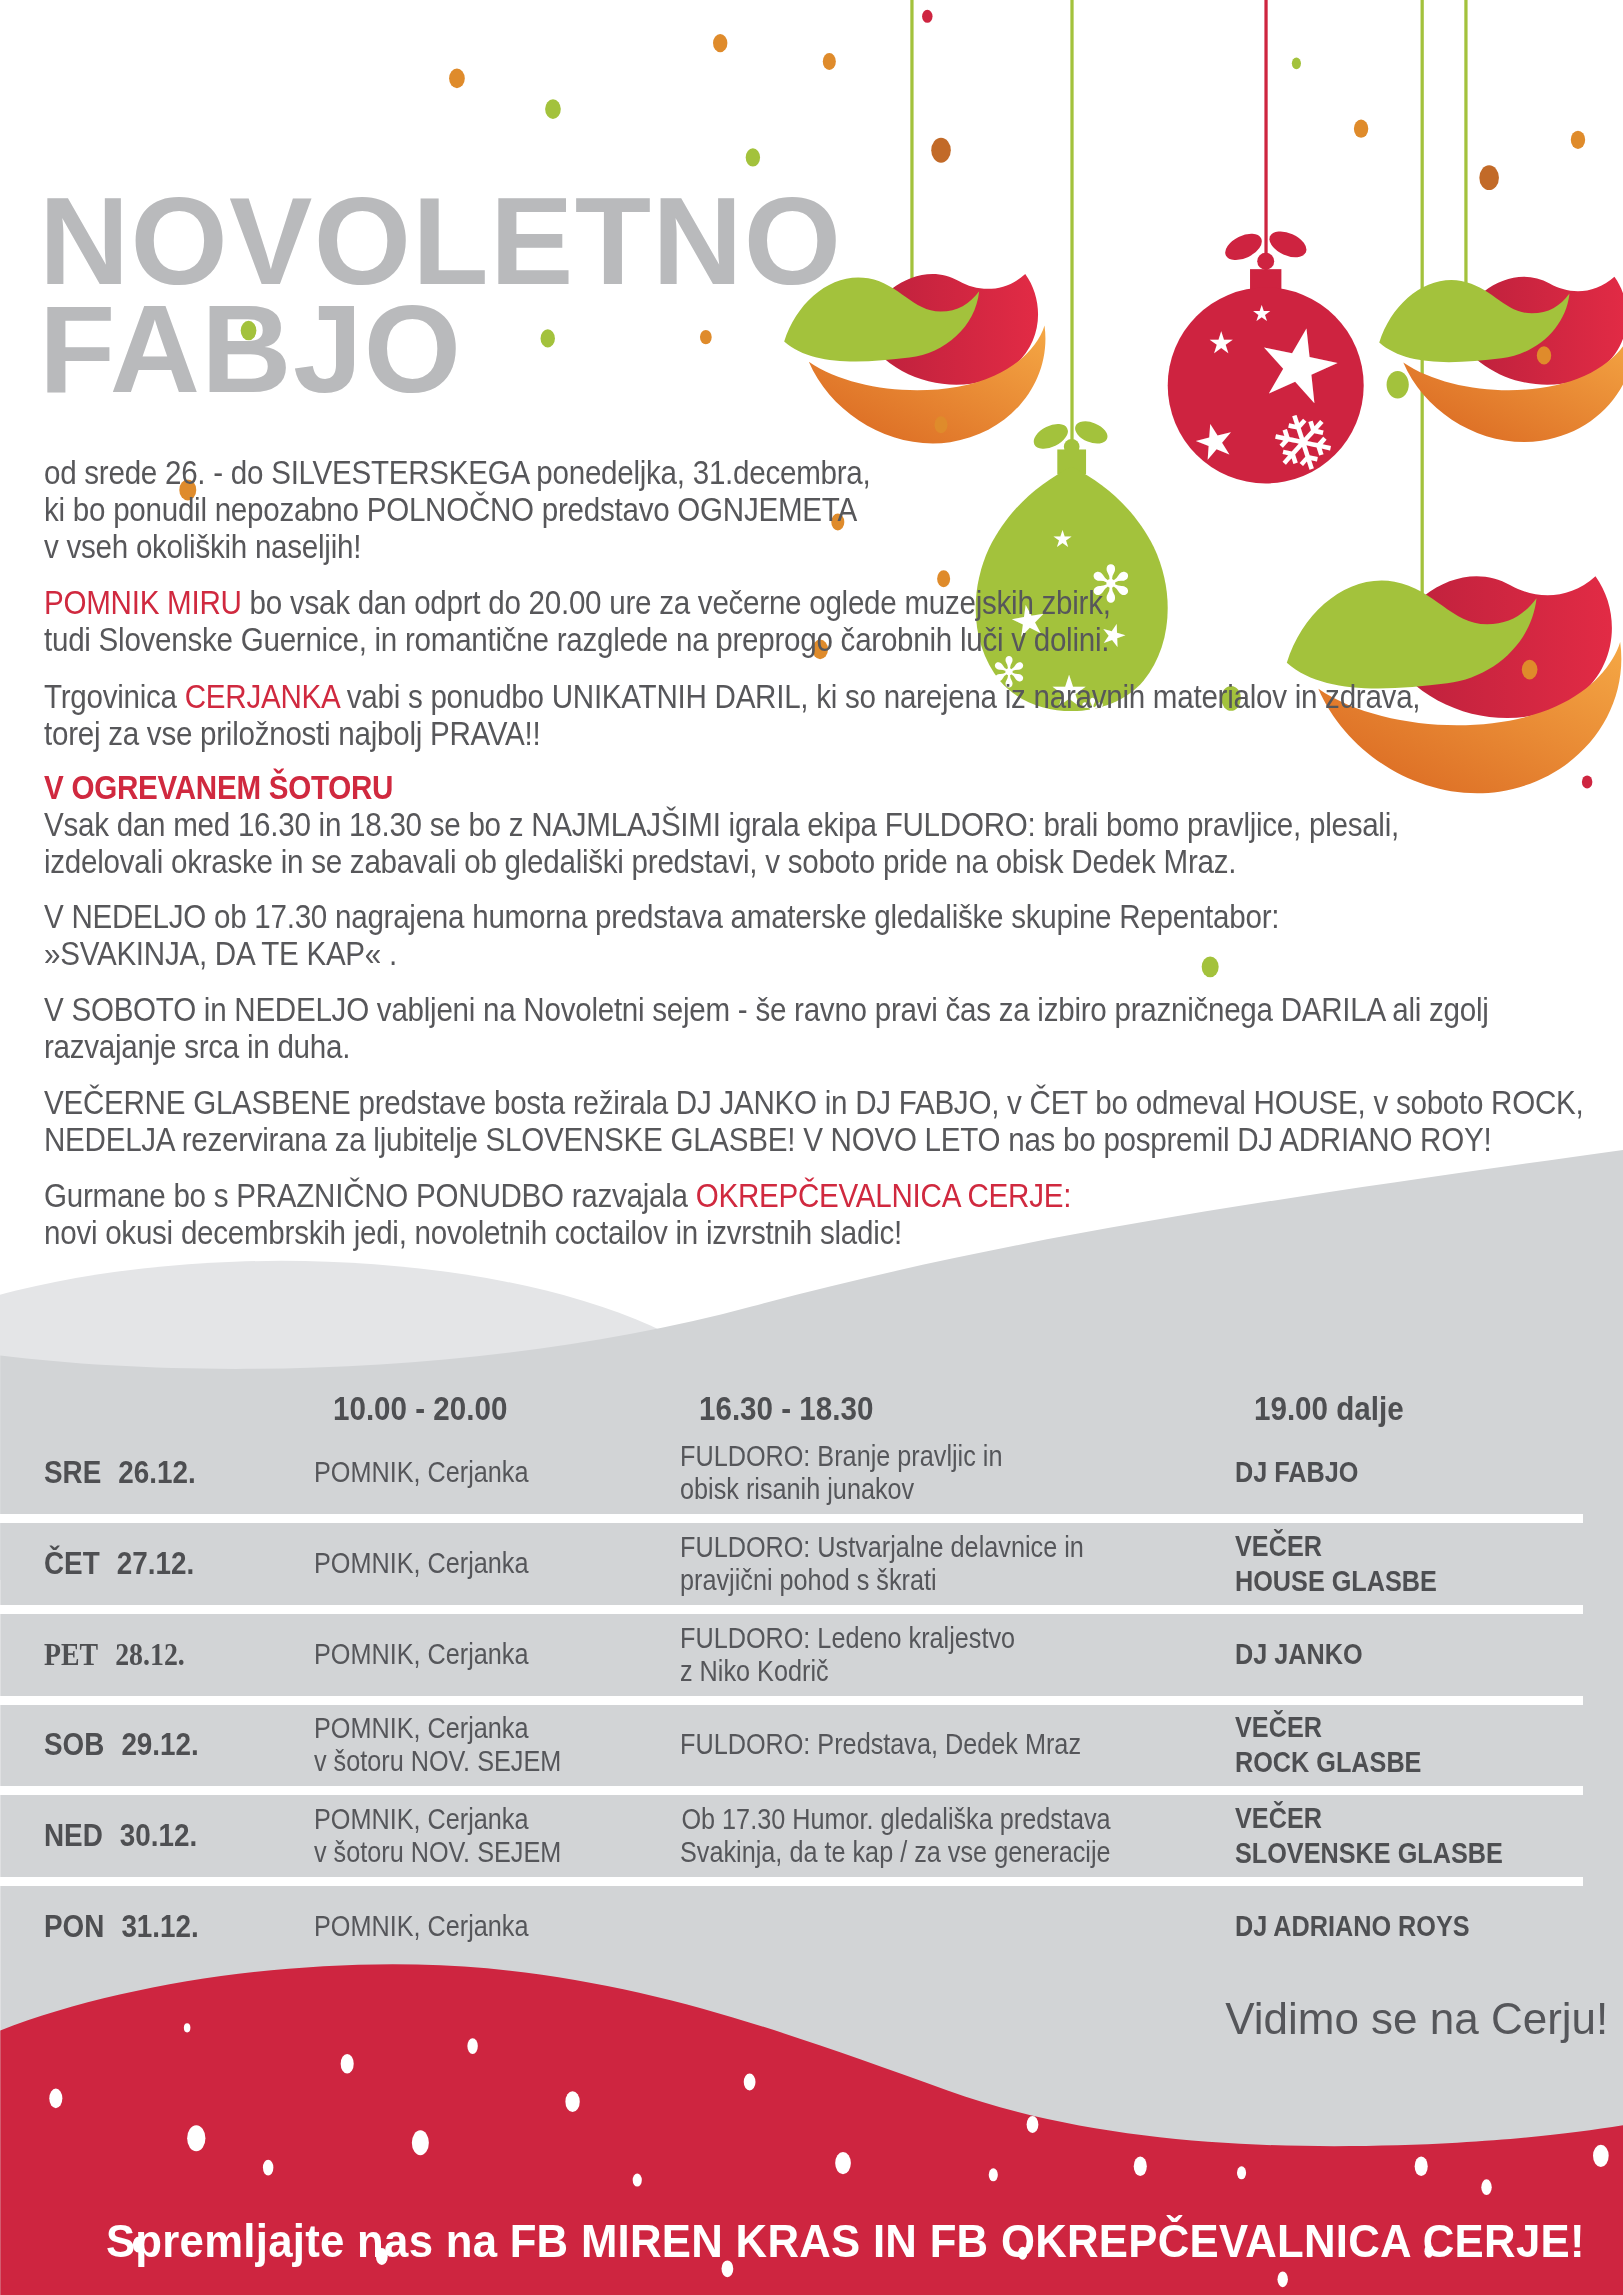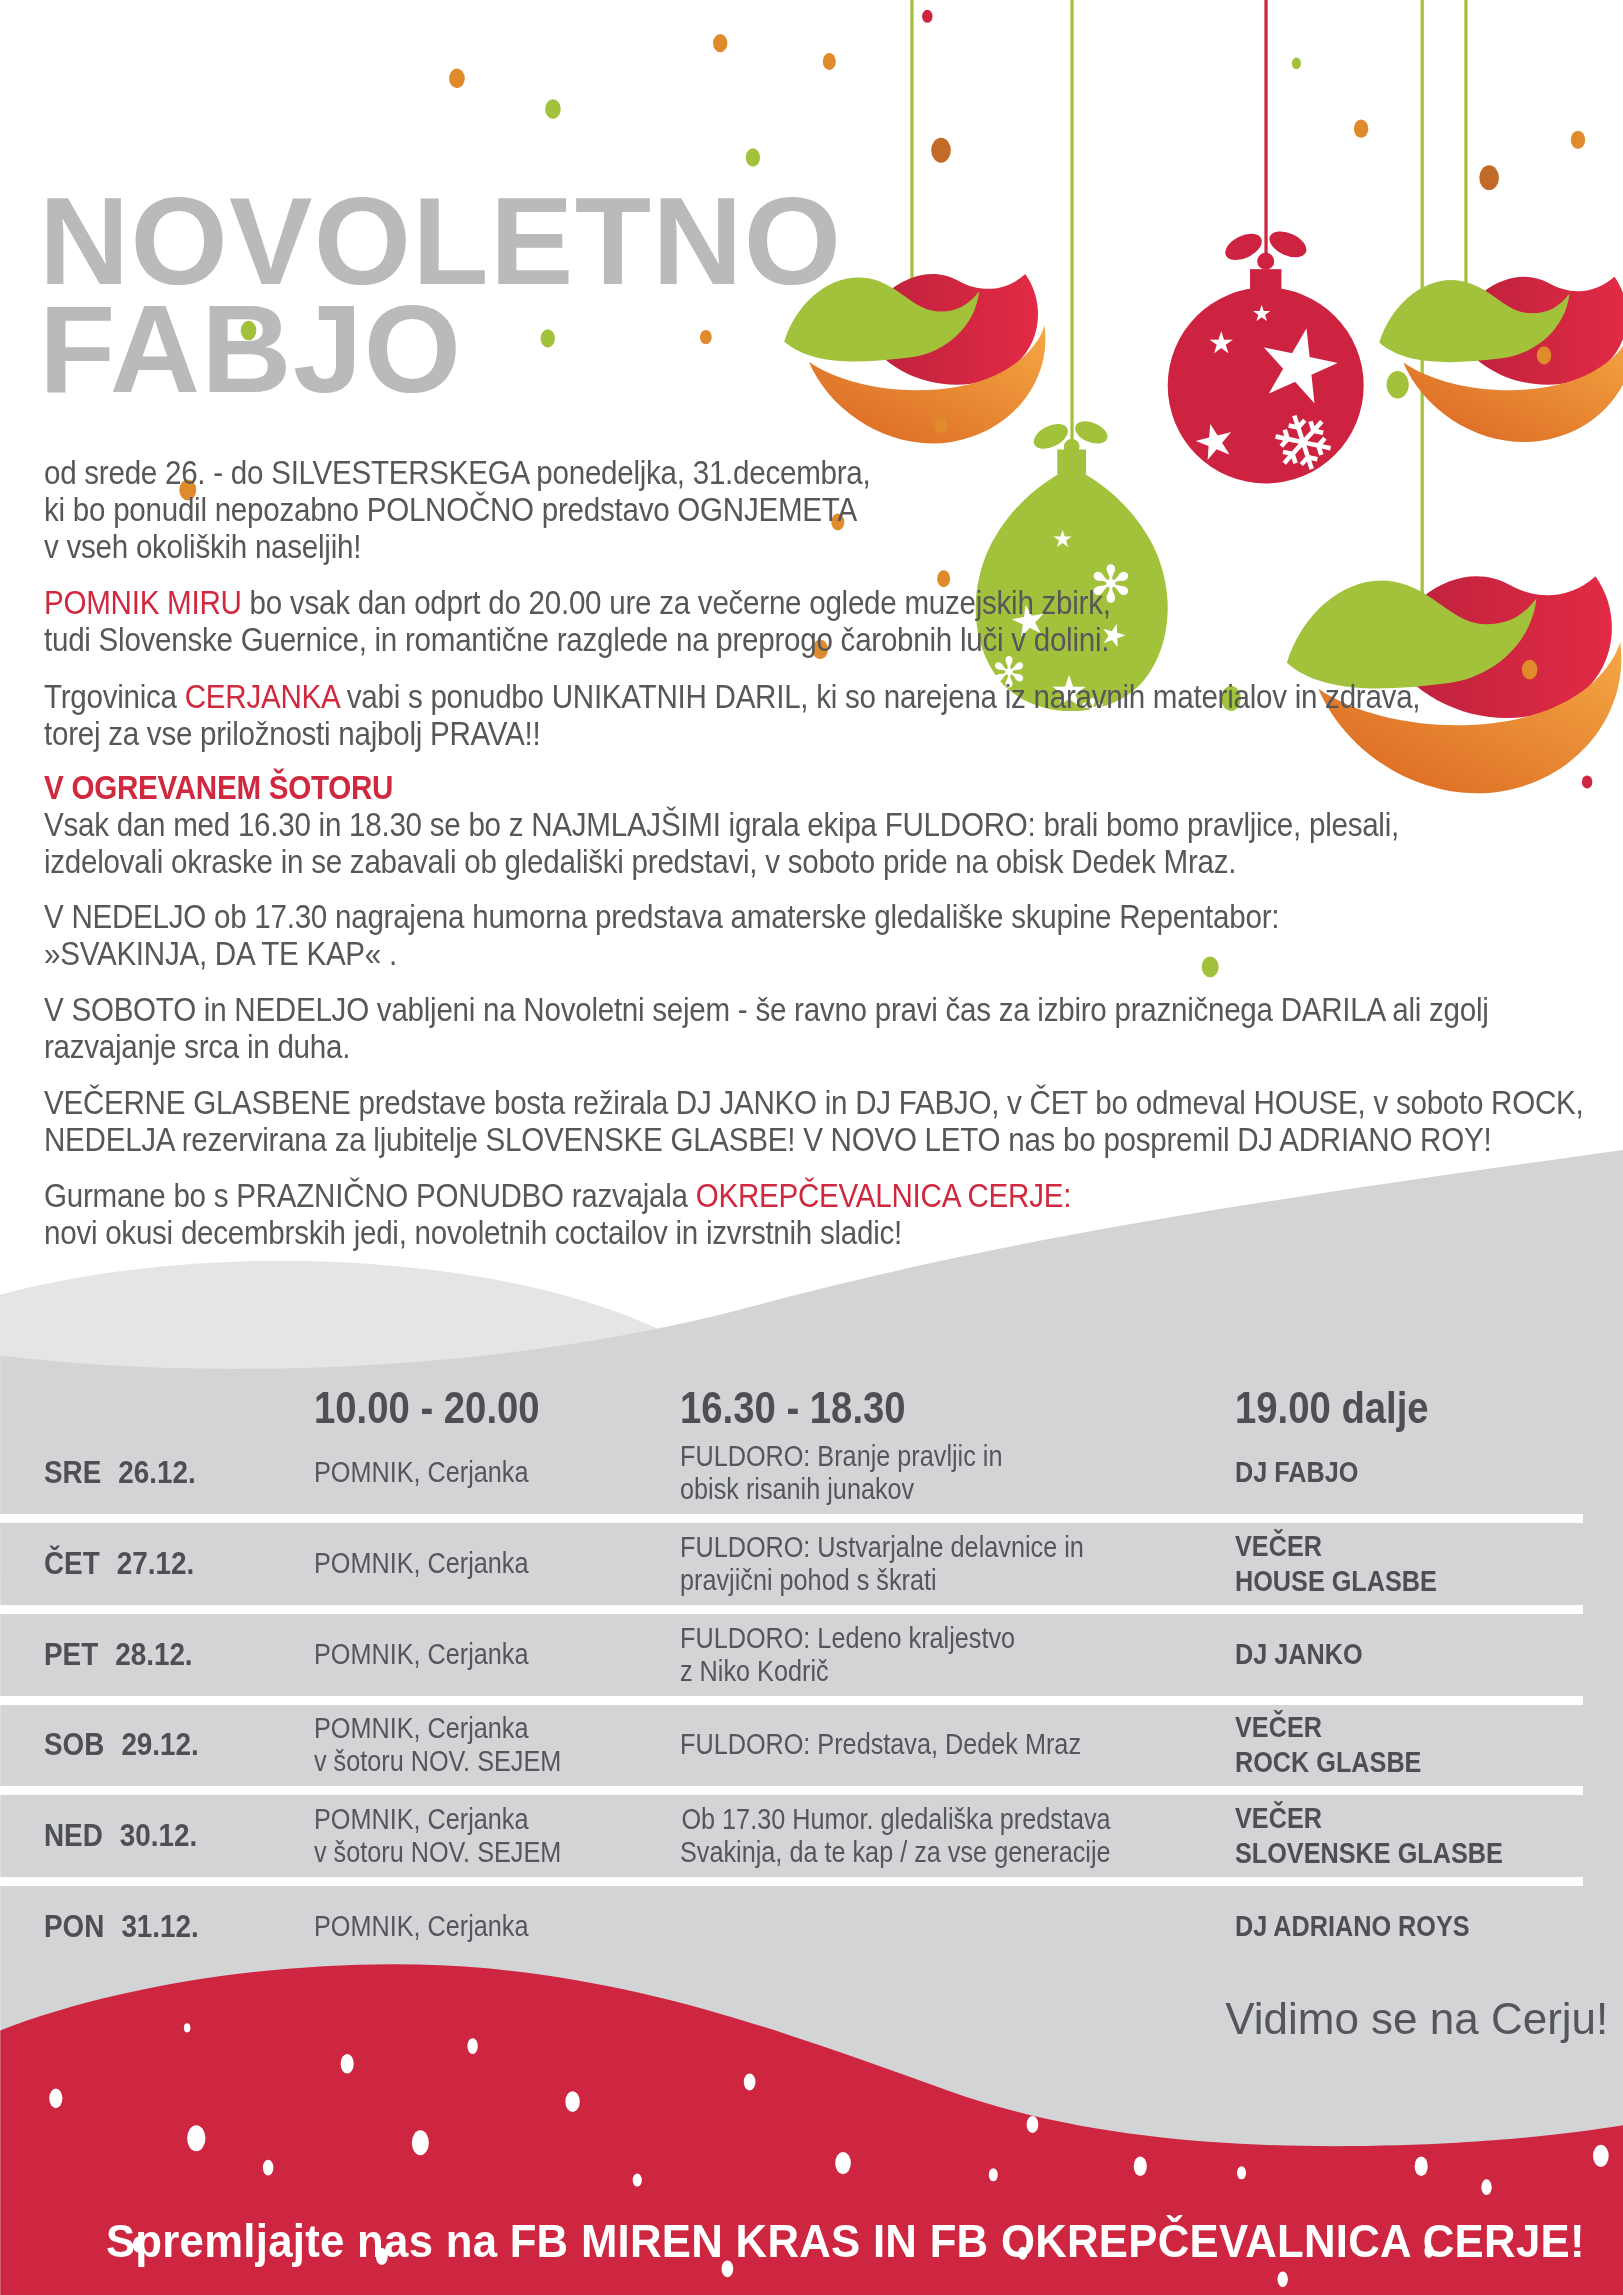--- a/index.html
+++ b/index.html
@@ -9,21 +9,21 @@
   .layer{position:absolute;left:0;top:0;width:100%;height:100%;z-index:2;}
   #page-title{position:absolute;left:39px;top:187px;color:#b9babc;font-weight:bold;
               font-size:125px;line-height:108px;letter-spacing:1.3px;z-index:2;}
   .para{position:absolute;left:44px;color:#57575a;font-size:34px;line-height:37px;
         white-space:pre-line;transform:scaleX(0.87);transform-origin:0 0;letter-spacing:-0.3px;width:1817px;}
   .para .red{color:#d0293f;}
   .para.bold{font-weight:bold;}
   .sep{position:absolute;left:0;width:1583px;height:8.5px;background:#ffffff;z-index:2;}
   .cell{position:absolute;display:flex;align-items:center;}
   .sx{transform:scaleX(0.87);transform-origin:0 0;white-space:pre-line;display:inline-block;}
-  .time-h{font-weight:bold;font-size:44px;color:#4e4f52;}
+  .time-h{font-weight:bold;font-size:34px;color:#4e4f52;margin-left:19px;}
   .day{font-weight:bold;font-size:32px;color:#4e4f52;}
   .day .date{margin-left:19.6px;}
   .c-open,.c-aft{font-size:29px;line-height:33px;color:#55565a;}
   .c-eve{font-weight:bold;font-size:29px;line-height:35px;color:#4e4f52;}
   #closing-line{position:absolute;right:15.7px;top:1994px;font-size:44px;color:#55565a;z-index:2;}
   #footer-line{position:absolute;left:0;top:2214px;width:1624px;text-align:right;z-index:3;}
   #footer-line .sxc{display:inline-block;transform:scaleX(0.95);transform-origin:50% 50%;
         font-weight:bold;font-size:46px;color:#ffffff;letter-spacing:0.3px;}
 </style>
 </head>
@@ -212,21 +212,21 @@
         <div class="cell c-aft" style="left: 680px; top: 0px; height: 83px; width: 542px;">
           <span class="sx">FULDORO: Ustvarjalne delavnice in
 pravjični pohod s škrati</span>
         </div>
         <div class="cell c-eve" style="left: 1235px; top: 0px; height: 83px; width: 379px;">
           <span class="sx">VEČER
 HOUSE GLASBE</span>
         </div>
       </div>
       <div style="position: absolute; left: 0px; top: 1613px; width: 1624px; height: 83px;">
-        <div class="cell day" style="left: 44px; top: 0px; height: 83px;">
+        <div class="cell day" style="left: 44px; top: 0px; height: 83px; font-family: Liberation Serif, serif;">
           <span class="sx"><span>PET</span><span class="date">28.12.</span></span>
         </div>
         <div class="cell c-open" style="left: 314px; top: 0px; height: 83px; width: 346px;">
           <span class="sx">POMNIK, Cerjanka</span>
         </div>
         <div class="cell c-aft" style="left: 680px; top: 0px; height: 83px; width: 542px;">
           <span class="sx">FULDORO: Ledeno kraljestvo
 z Niko Kodrič</span>
         </div>
         <div class="cell c-eve" style="left: 1235px; top: 0px; height: 83px; width: 379px;">

